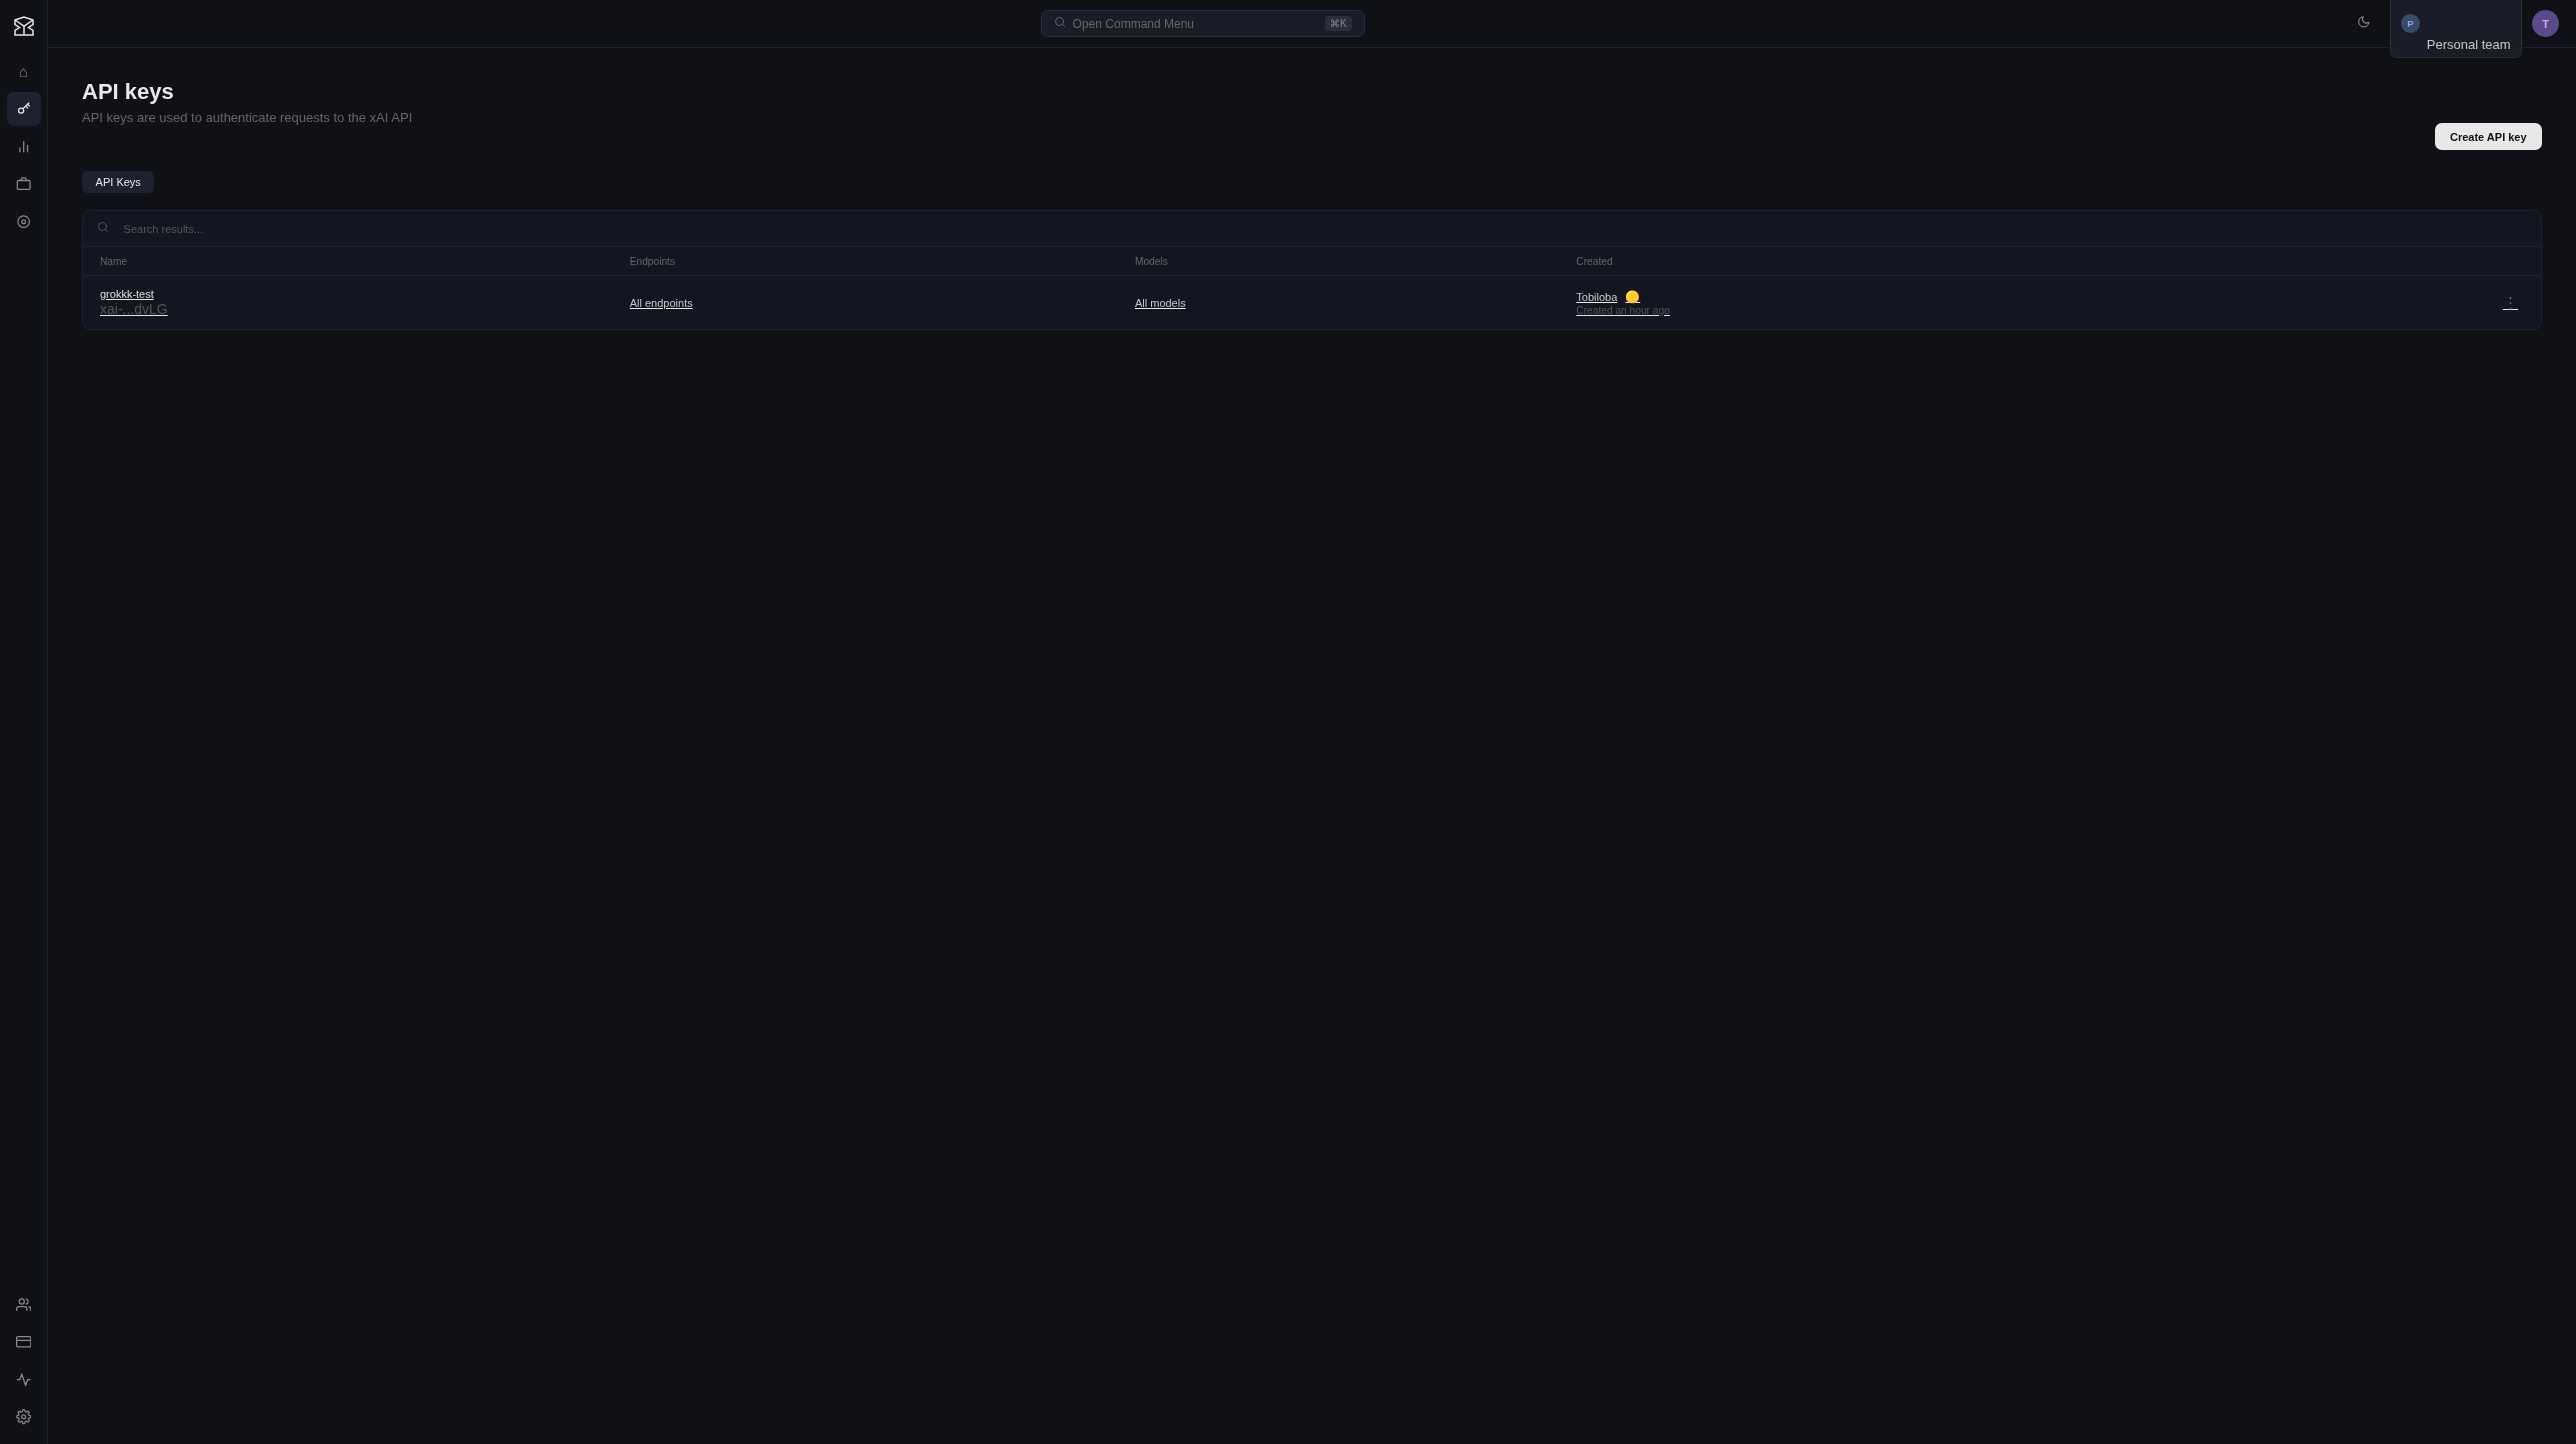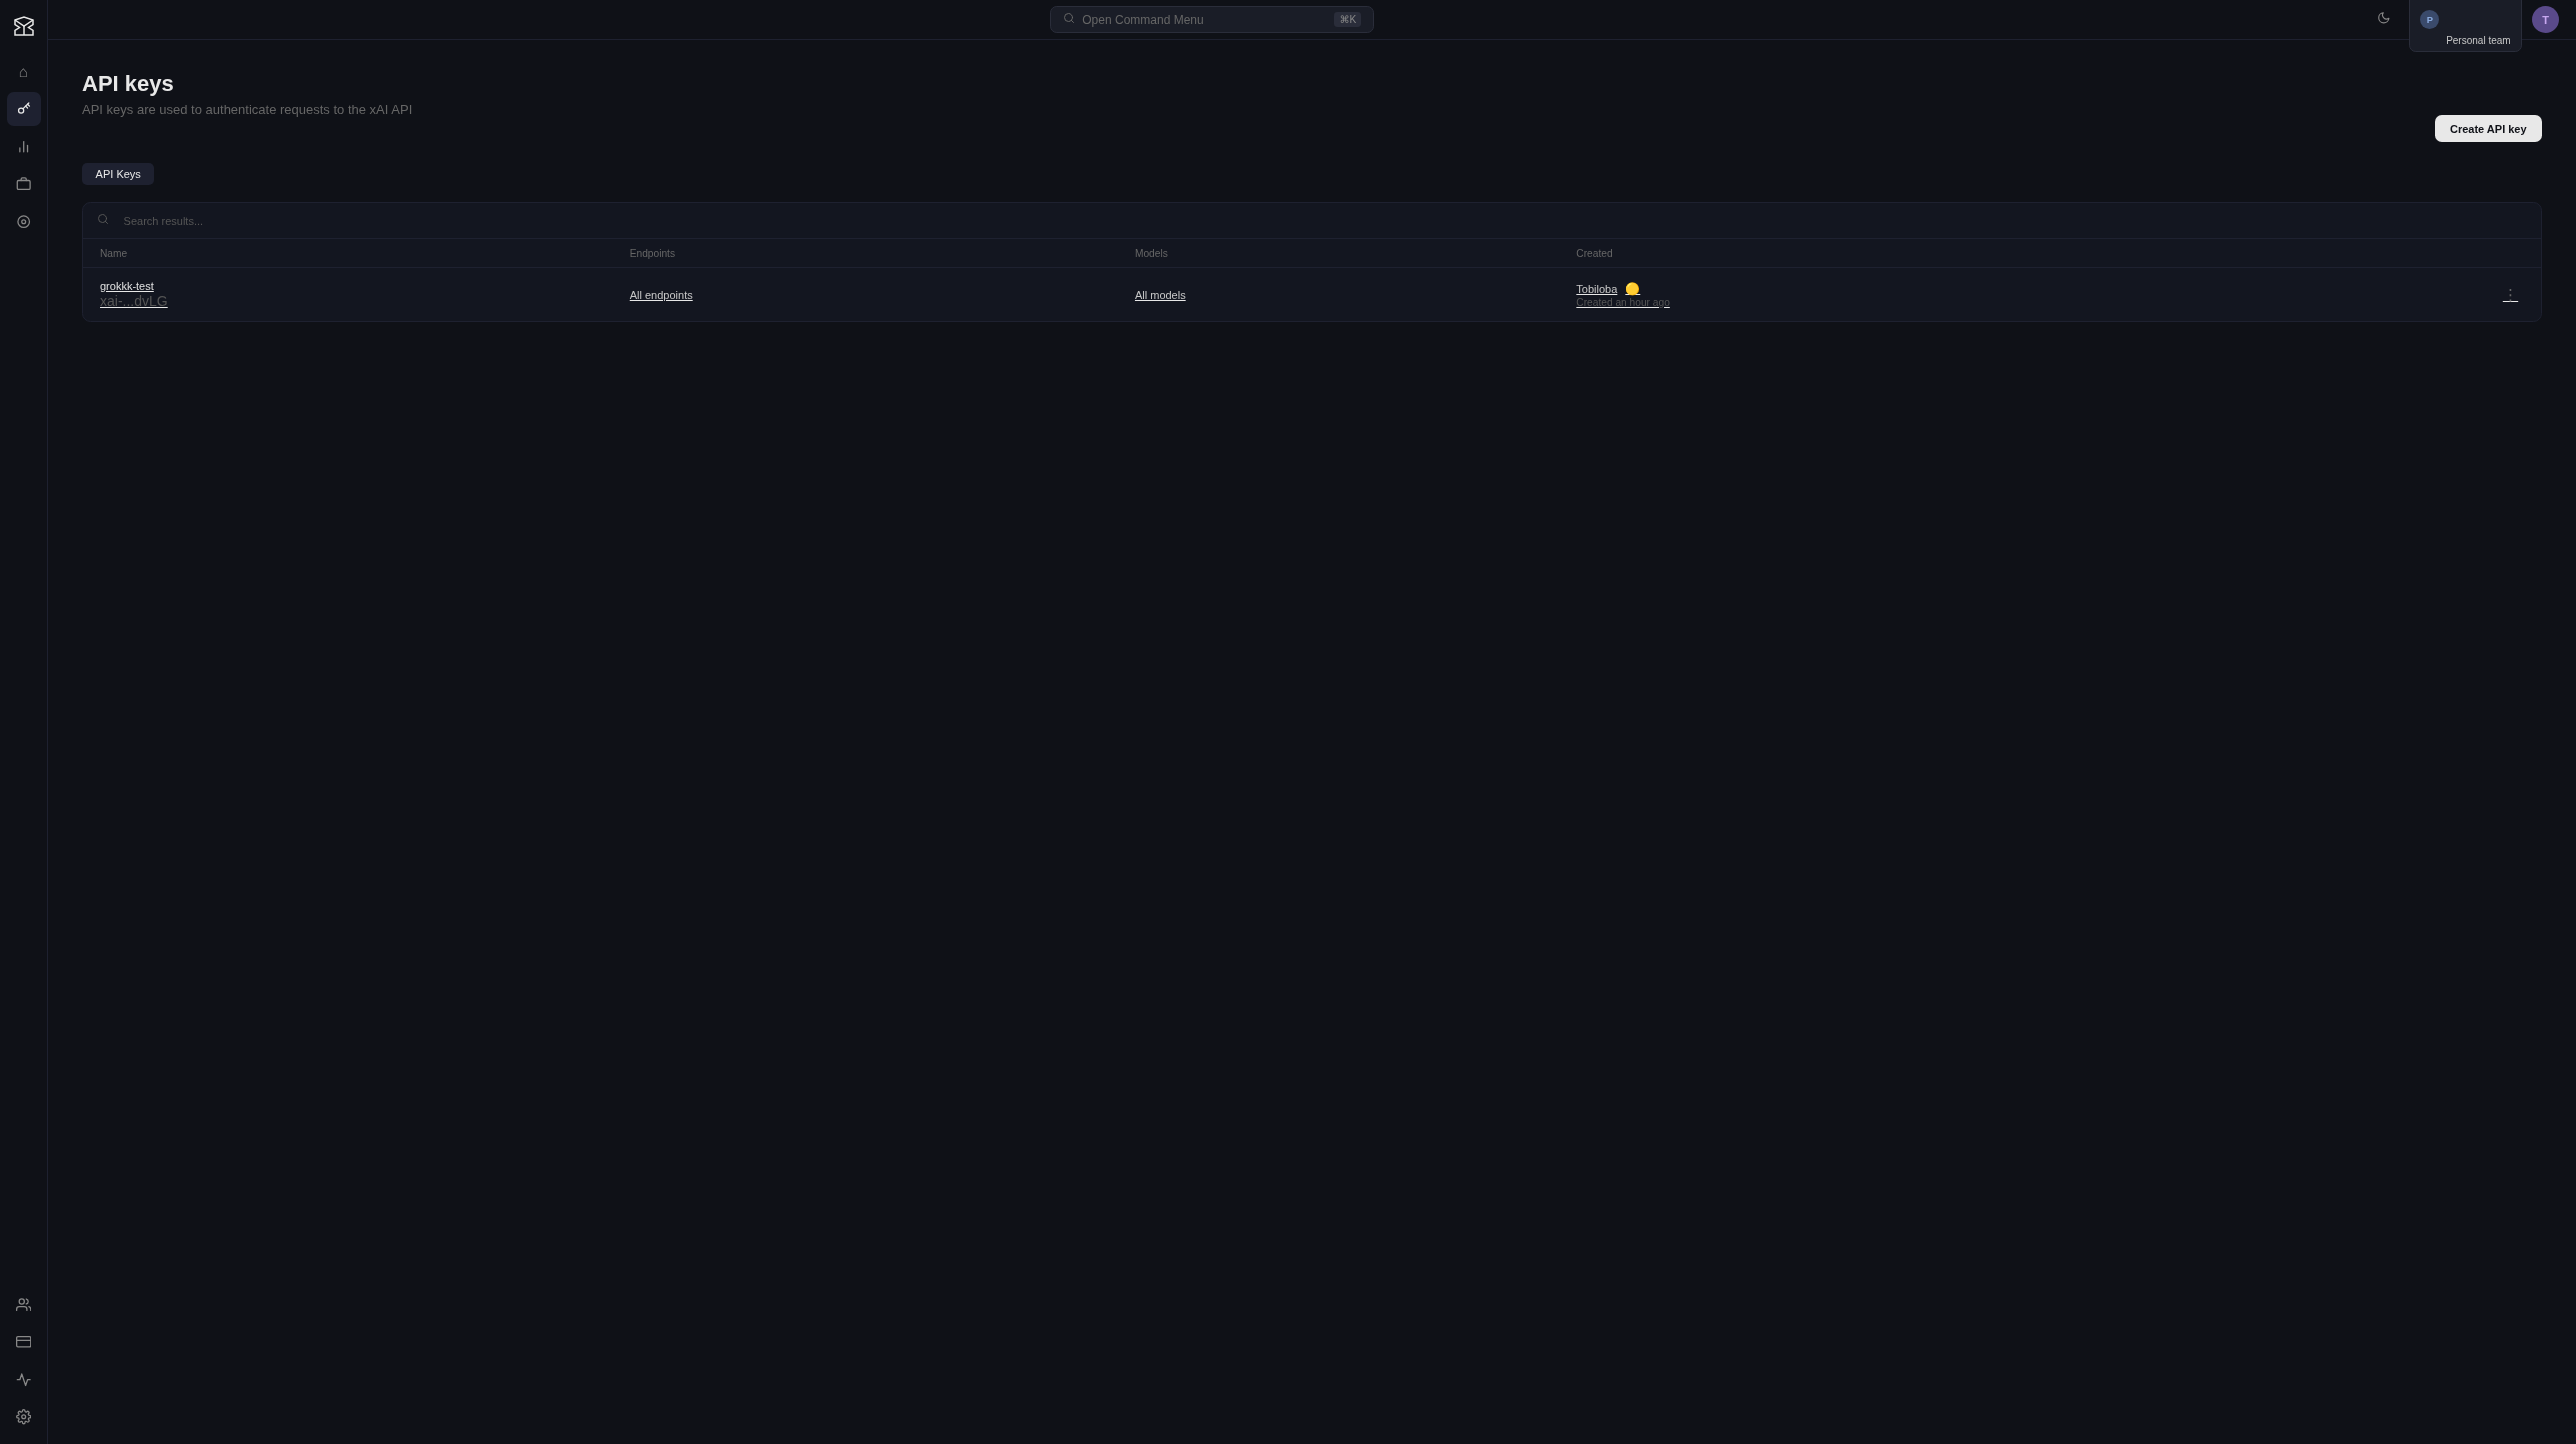--- a/index.html
+++ b/index.html
@@ -72,21 +72,21 @@
     
     .main {
       flex: 1;
       display: flex;
       flex-direction: column;
       overflow: hidden;
     }
 
     
     .topbar {
-      height: 40px;
+      height: 48px;
       background: #0f1117;
       border-bottom: 0.9px solid #1e2130;
       display: flex;
       align-items: center;
       padding: 12px 17px;
       gap: 8px;
       flex-shrink: 0;
     }
 
     .topbar-search {
@@ -158,21 +158,21 @@
       background: #3a4a6b;
       display: flex;
       align-items: center;
       justify-content: center;
       font-size: 9.4px;
       color: #8aabdf;
       font-weight: 600;
     }
 
     .team-name {
-      font-size: 10px;
+      font-size: 13px;
       color: #c8c8c8;
       margin-top: 42px;
     }
 
     .user-avatar {
       width: 27px;
       height: 27px;
       border-radius: 50%;
       background: #5a4a8a;
       display: flex;

